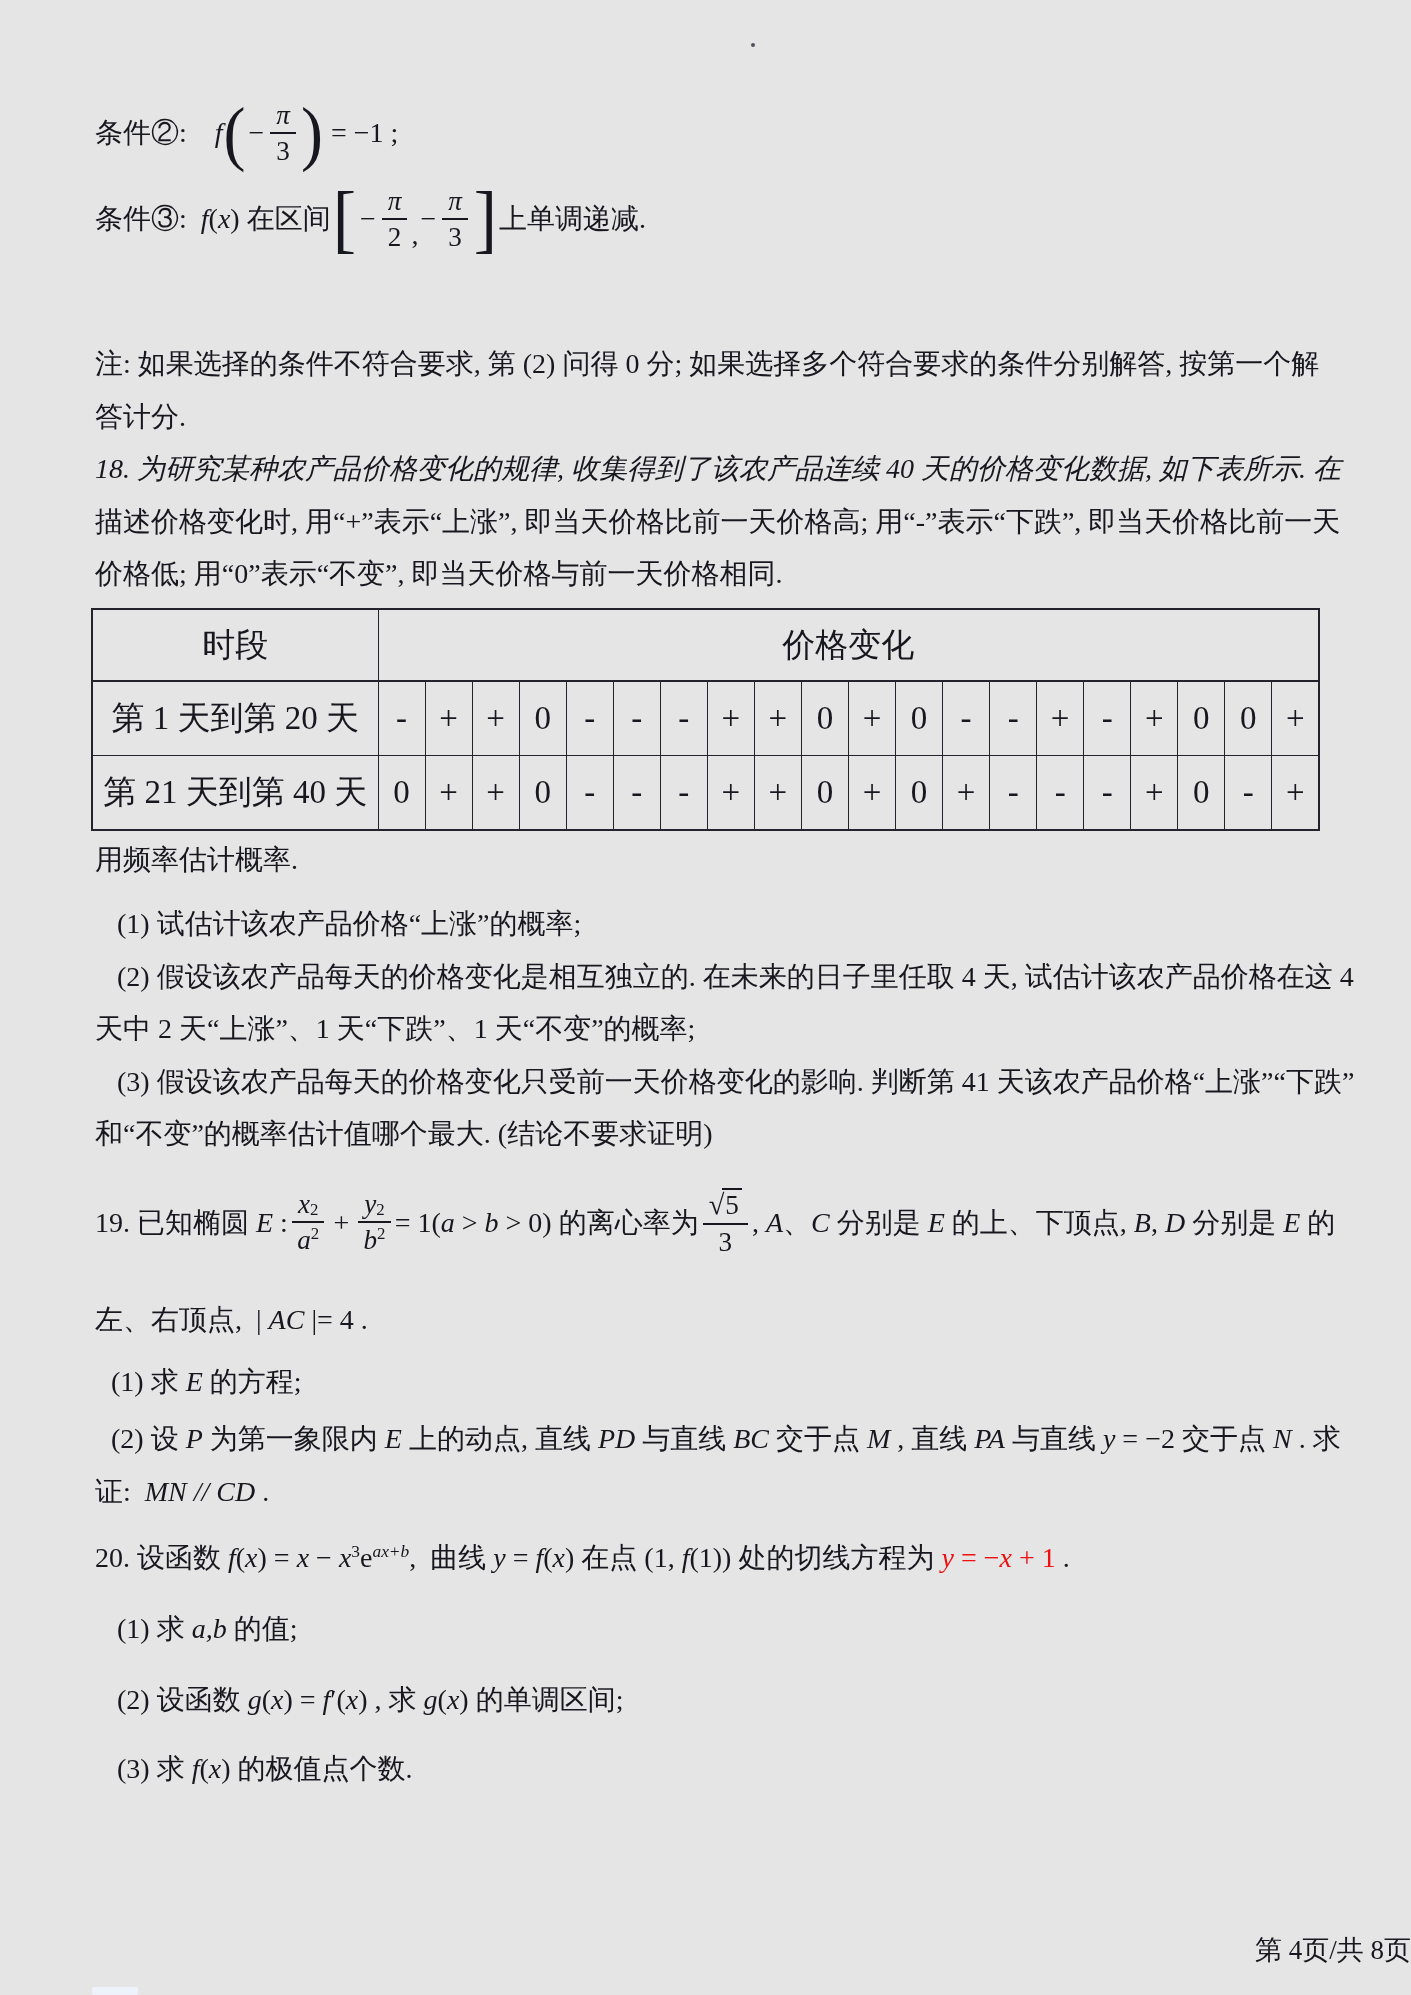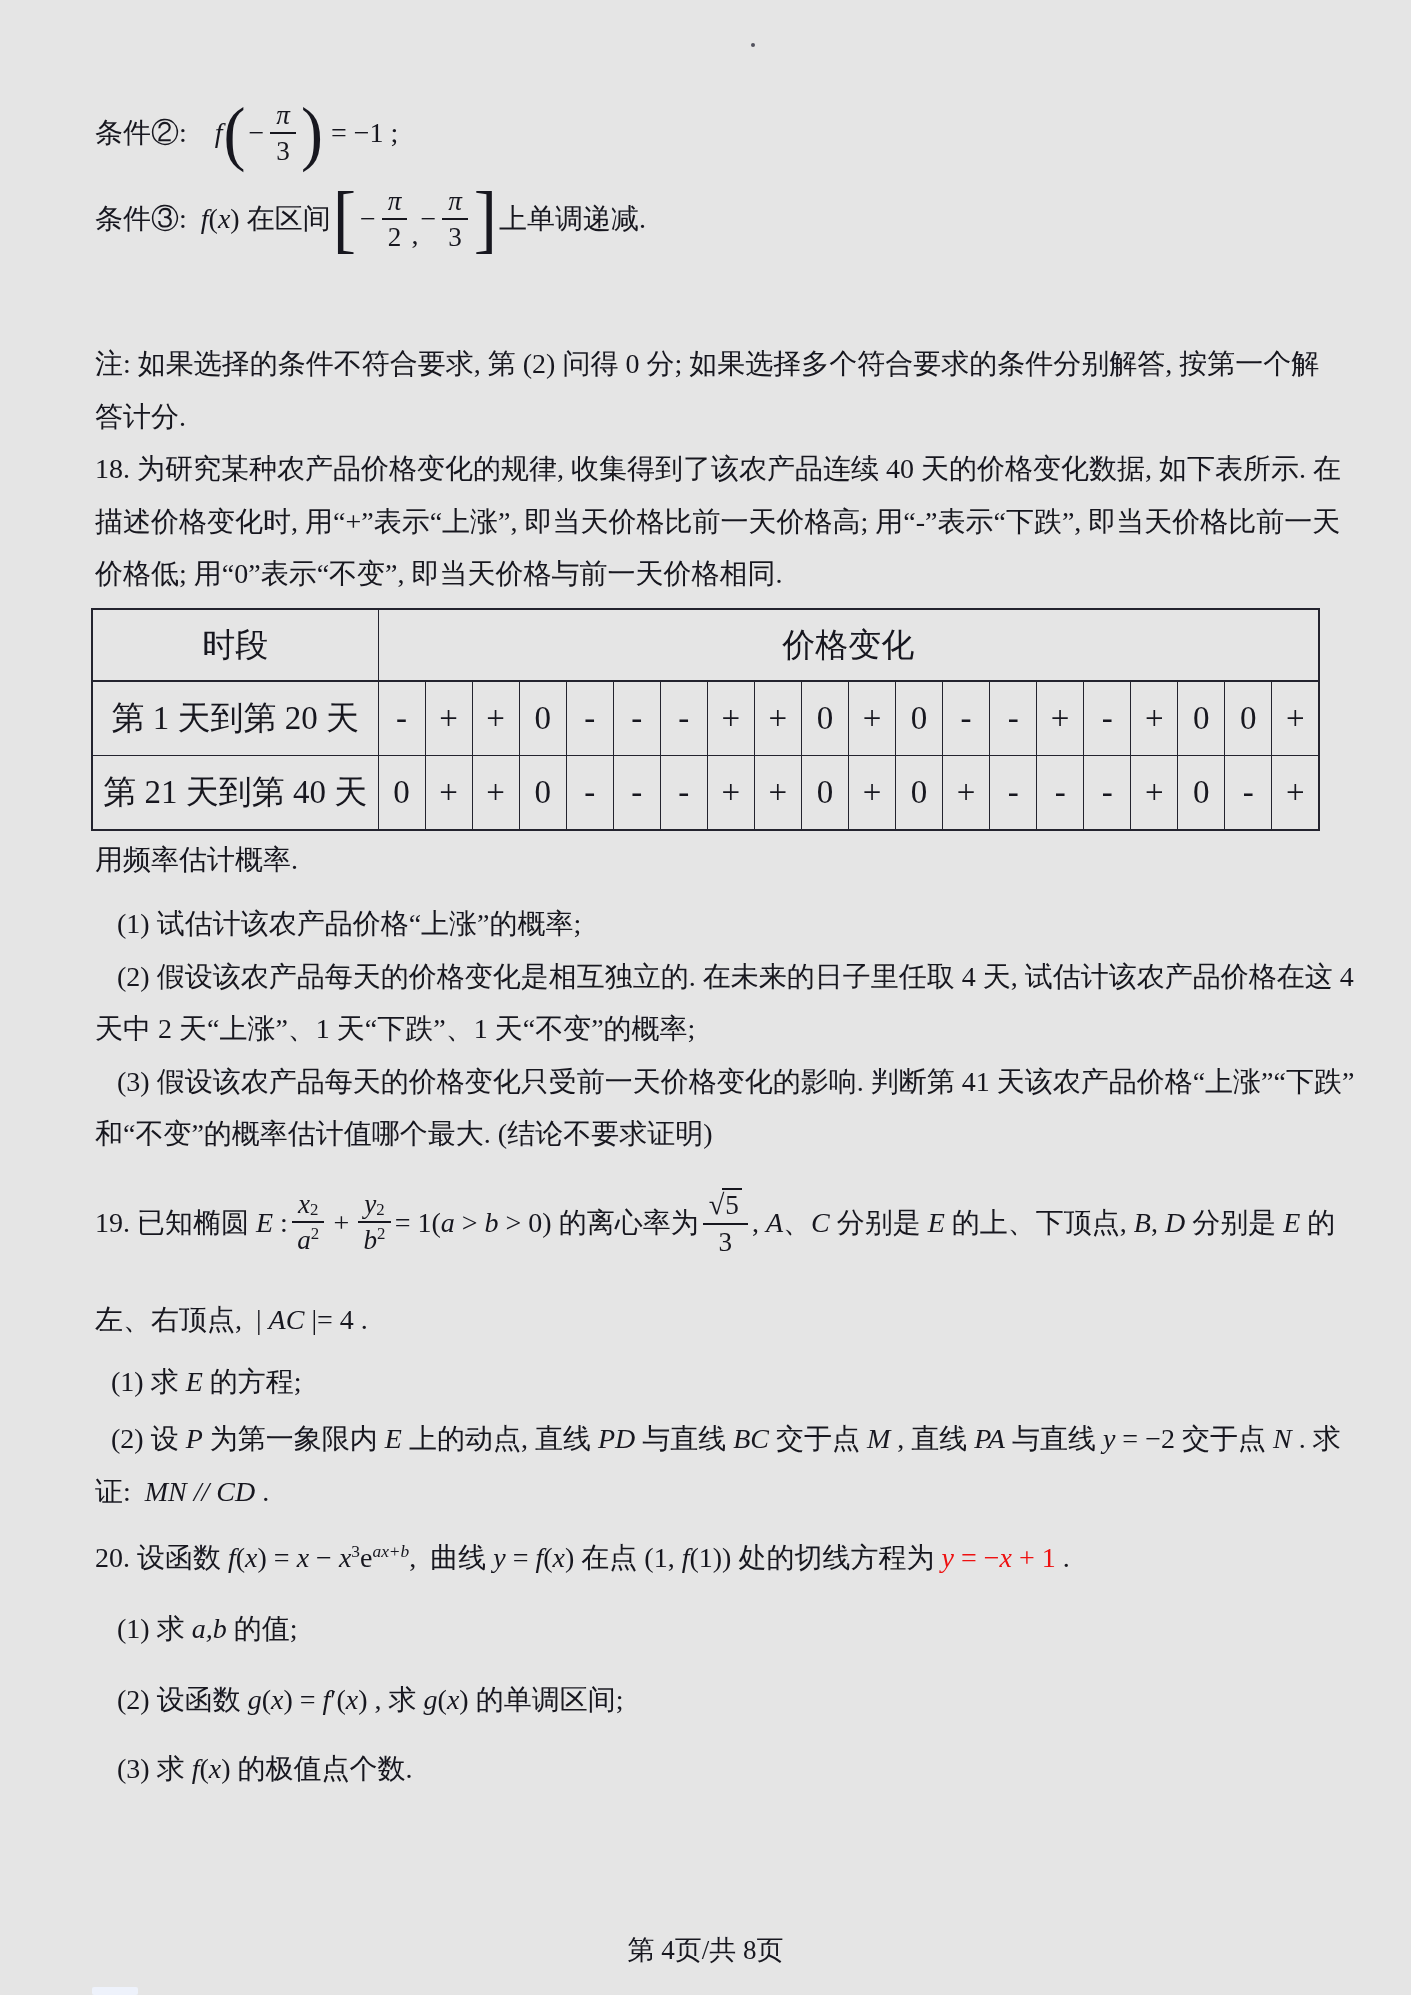--- a/index.html
+++ b/index.html
@@ -28,21 +28,21 @@
   .lowcomma{align-self:center;transform:translateY(16px);}
   .radical{font-size:1.05em;}
   .radicand{border-top:2.4px solid currentColor;padding:0 3px;margin-left:-2px;}
   table.price{
     position:absolute;left:91px;top:608px;width:1229px;
     border-collapse:collapse;table-layout:fixed;border:2.6px solid #23232e;
   }
   table.price td{border:1.6px solid #23232e;text-align:center;font-size:33px;padding:0;white-space:pre;}
   table.price tr.hdr td{height:70px;border-bottom-width:2.5px;}
   table.price tr.datarow td{height:73px;}
-  .footer{position:absolute;top:1933px;left:0;width:100%;text-align:center;font-size:27px;line-height:34px;}
+  .footer{position:absolute;top:1933px;left:0;width:100%;text-align:right;font-size:27px;line-height:34px;}
   .dot{position:absolute;top:43px;left:751px;width:4px;height:4px;border-radius:50%;background:#52525e;}
   .artifact{position:absolute;left:92px;top:1987px;width:46px;height:8px;background:#eef2fb;border-radius:2px;}
 </style>
 </head>
 <body>
 
 <div class="page">
 
   <span class="dot"></span>
 
@@ -73,21 +73,21 @@
       <span class="num mi">π</span>
       <span class="den">3</span>
     </span>
     <span class="bigb">]</span>
     <span class="seg"><span>上单调递减.</span></span>
   </div>
 
   <div class="blk line" style="top:347px;text-align:center;">注: 如果选择的条件不符合要求, 第 (2) 问得 0 分; 如果选择多个符合要求的条件分别解答, 按第一个解</div>
   <div class="blk line" style="top:400px;">答计分.</div>
 
-  <div class="blk line" style="top:452px;">18. 为研究某种农产品价格变化的规律, 收集得到了该农产品连续 40 天的价格变化数据, 如下表所示. 在</div>
+  <div class="blk line" style="top:452px;font-style:italic;">18. 为研究某种农产品价格变化的规律, 收集得到了该农产品连续 40 天的价格变化数据, 如下表所示. 在</div>
   <div class="blk line" style="top:505px;font-family:Liberation Serif, serif;">描述价格变化时, 用“+”表示“上涨”, 即当天价格比前一天价格高; 用“-”表示“下跌”, 即当天价格比前一天</div>
   <div class="blk line" style="top:557px;">价格低; 用“0”表示“不变”, 即当天价格与前一天价格相同.</div>
 
   <table class="price">
       <colgroup>
         <col style="width: 286px;">
         <col>
         <col>
         <col>
         <col>

